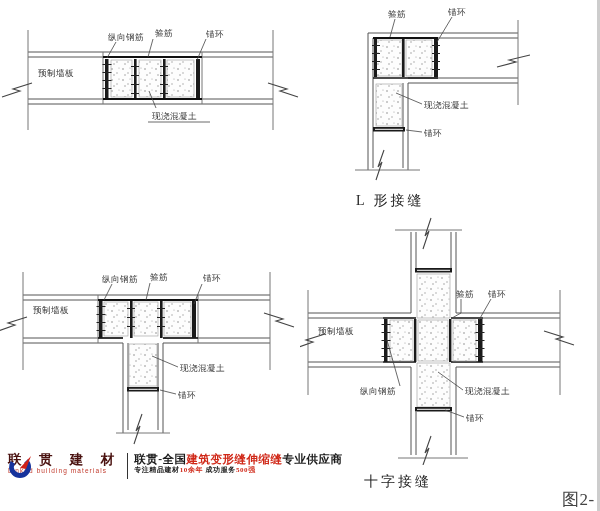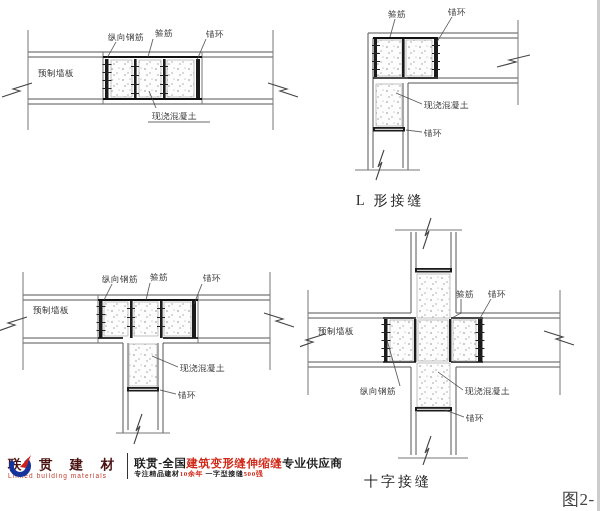--- a/index.html
+++ b/index.html
@@ -10,21 +10,21 @@
   .stage{position:absolute;left:0;top:0;width:600px;height:511px;}
   svg{position:absolute;display:block;}
   svg text{fill:#333;font-size:8.6px;font-family:"Liberation Serif","DejaVu Serif",serif;letter-spacing:0.4px;}
   .caption{
     position:absolute;color:#222;font-size:14px;letter-spacing:3px;white-space:nowrap;
     font-family:"Liberation Serif","DejaVu Serif",serif;
   }
   .figlabel{position:absolute;color:#444;font-size:17px;letter-spacing:0.5px;}
   .right-border{position:absolute;right:0;top:0;width:3px;height:511px;background:#cdcdcd;}
   
-  .logo{position:absolute;left:8px;top:453px;display:flex;align-items:flex-end;gap:6px;}
+  .logo{position:absolute;left:8px;top:453px;display:flex;align-items:flex-start;gap:6px;}
   .logo-cn{color:#4a1210;font-weight:bold;font-size:13.5px;letter-spacing:7px;line-height:14px;white-space:nowrap;}
   .logo-en{color:#c0392b;font-size:6.5px;letter-spacing:1.1px;line-height:7px;white-space:nowrap;font-family:"Liberation Sans",sans-serif;}
   .logo-divider{width:1px;height:26px;background:#333;}
   .tagline{font-size:11.5px;font-weight:bold;line-height:13px;white-space:nowrap;letter-spacing:0.5px;}
   .tagline .dark{color:#1a1a1a;} .tagline .red{color:#d02818;margin-top:32px;}
   .subline{font-size:7px;font-weight:bold;line-height:9px;white-space:nowrap;letter-spacing:0.6px;}
   .subline .dark{color:#222;} .subline .red{color:#d02818;}
 </style>
 </head>
 <body>
@@ -230,19 +230,19 @@
     <div>
       <div class="logo-cn">联 贯 建 材</div>
       <div class="logo-en">Linked building materials</div>
     </div>
     <div class="logo-divider"></div>
     <div>
       <div class="tagline">
         <span class="dark">联贯-全国</span><span class="red">建筑变形缝伸缩缝</span><span class="dark">专业供应商</span>
       </div>
       <div class="subline">
-        <span class="dark">专注精品建材</span><span class="red">10余年</span><span class="dark"> 一字型接缝</span><span class="red">500强</span>
+        <span class="dark">专注精品建材</span><span class="red">10余年</span><span class="dark"> 成功服务</span><span class="red">500强</span>
       </div>
     </div>
   </div>
 
   <div class="right-border"></div>
 </div>
 
 </body></html>

